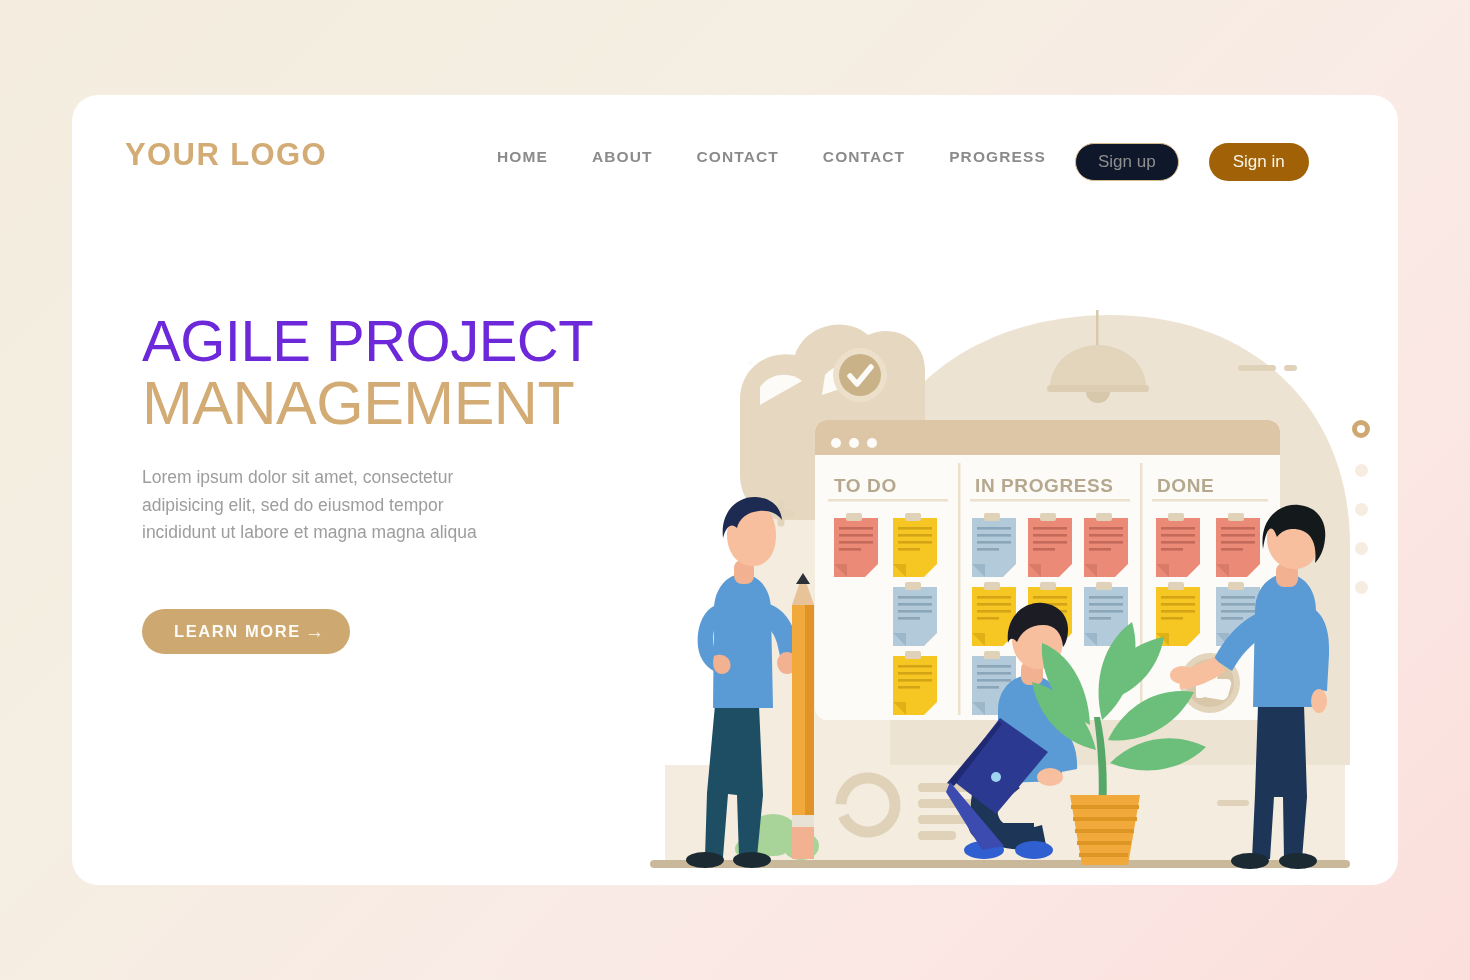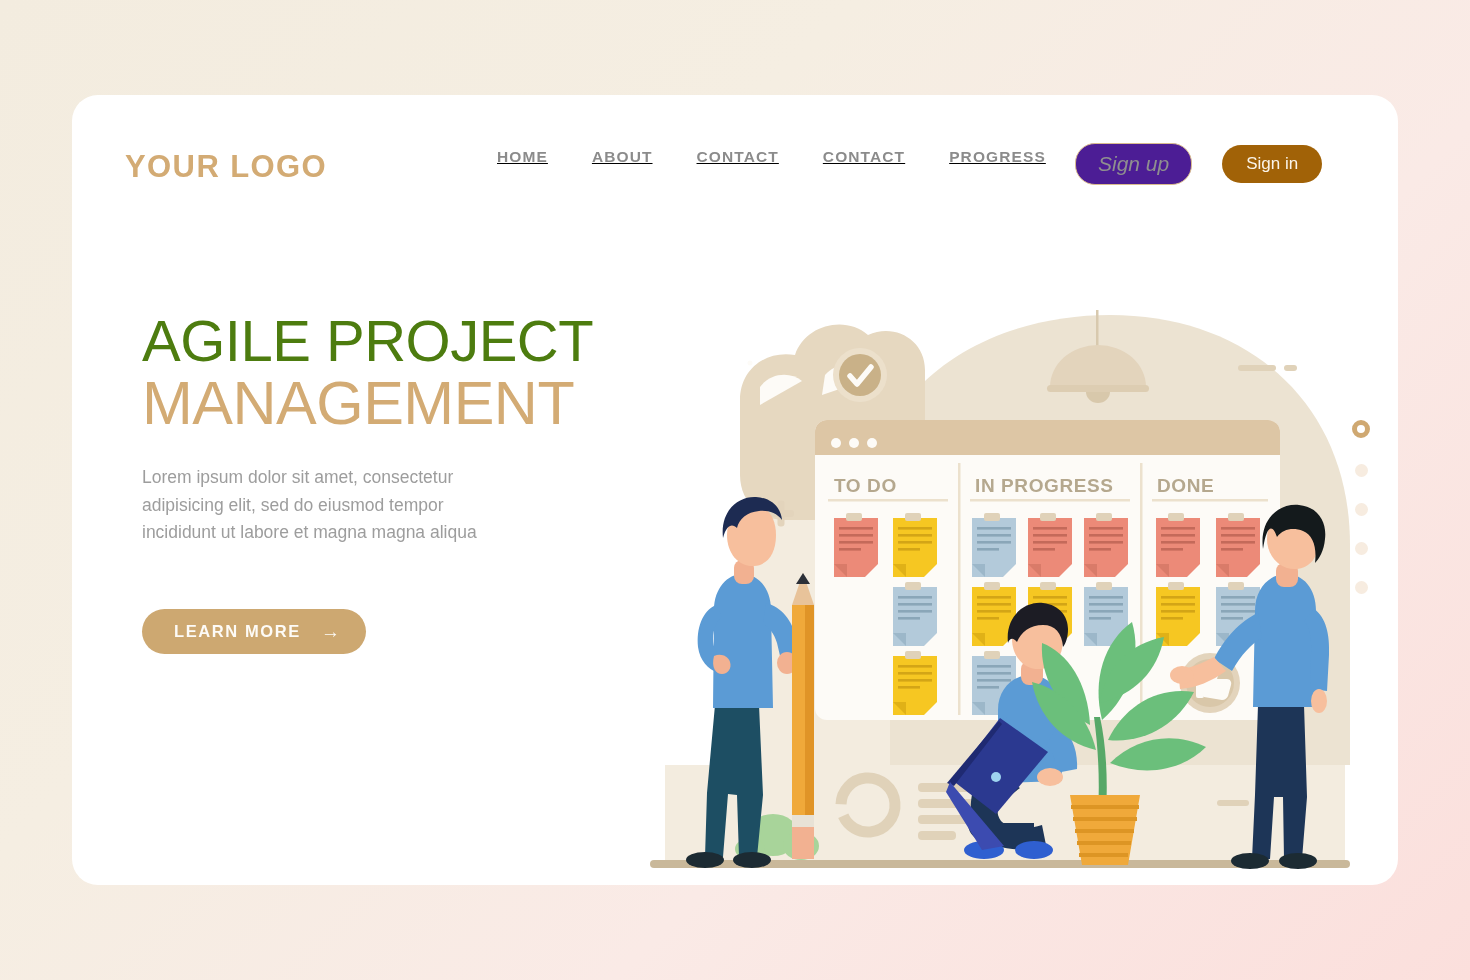--- a/index.html
+++ b/index.html
@@ -27,58 +27,57 @@
   
   .header {
     position: absolute;
     left: 0; top: 0; width: 100%; height: 150px;
     display: flex; align-items: center;
   }
   .logo {
     position: absolute; left: 53px; top: 42px;
     font-size: 31px; font-weight: bold; letter-spacing: 1.4px;
     color: #d3ab74;
-    margin-top: 12px;
   }
   .nav {
     position: absolute; left: 425px; top: 53px;
-    display: flex; gap: 44px; align-items: center; text-decoration: underline;
+    display: flex; gap: 44px; align-items: center;
   }
   .nav-item {
     font-size: 15.5px; font-weight: bold; letter-spacing: 1.1px;
     color: #8b8b8b; cursor: pointer; white-space: nowrap;
   }
   .auth { position: absolute; left: 1003px; top: 48px; display: flex; gap: 30px; align-items: center; }
   .btn-signup {
     border: 1.6px solid #d9bb8e; border-radius: 20px;
-    padding: 8px 22px; font-size: 21px; color: #8f8f8f;
-    background: #4c1d95; cursor: pointer; white-space: nowrap; font-style: italic;
+    padding: 8px 22px; font-size: 17px; color: #8f8f8f;
+    background: #0f172a; cursor: pointer; white-space: nowrap;
   }
   .btn-signin {
     background: #a16207; border: none; border-radius: 20px;
     padding: 9px 24px; font-size: 17px; color: #faf4ea;
     cursor: pointer; white-space: nowrap;
   }
 
   
   .hero { position: absolute; left: 70px; top: 215px; width: 560px; }
   .h-line1 {
-    font-size: 58px; letter-spacing: -0.5px; color: #4d7c0f;
+    font-size: 58px; letter-spacing: -0.5px; color: #6d28d9;
     line-height: 1.06; font-weight: normal;
   }
   .h-line2 {
     font-size: 61px; font-weight: normal; color: #d3ab74;
     line-height: 1.06; letter-spacing: -0.5px;
   }
   .hero-sub {
     margin-top: 28px; font-size: 17.5px; line-height: 1.58;
     color: #9d9d9d; max-width: 360px;
   }
   .btn-learn {
-    margin-top: 62px; display: inline-flex; align-items: center; gap: 20px;
+    margin-top: 62px; display: inline-flex; align-items: center; gap: 4px;
     background: #cda871; border-radius: 24px; padding: 13px 26px 13px 32px;
     cursor: pointer;
   }
   .btn-learn .lbl { font-size: 16.5px; font-weight: bold; letter-spacing: 1.6px; color: #fdfbf7; }
   .btn-learn .arw { font-size: 19px; color: #fdfbf7; line-height: 1; }
 
   
   .car-ctrl { position: absolute; left: 605px; top: 720px; display: flex; align-items: center; gap: 54px; }
   .tri-left {
     width: 0; height: 0; cursor: pointer;

